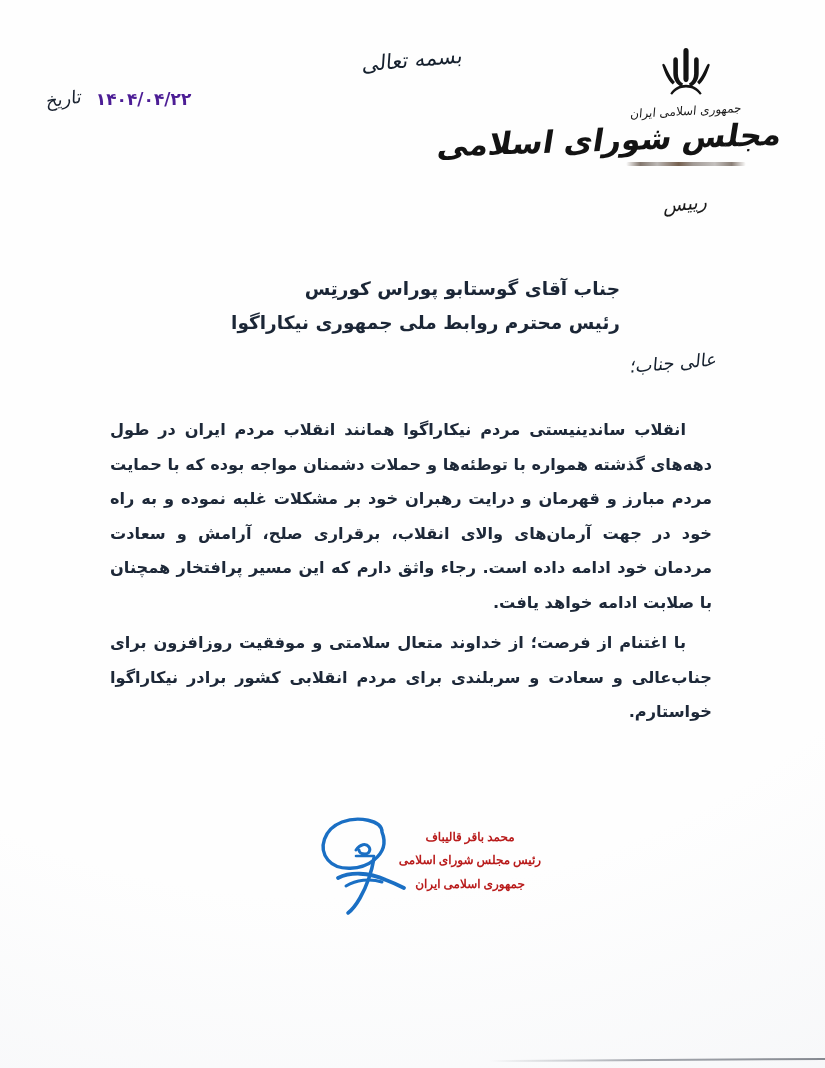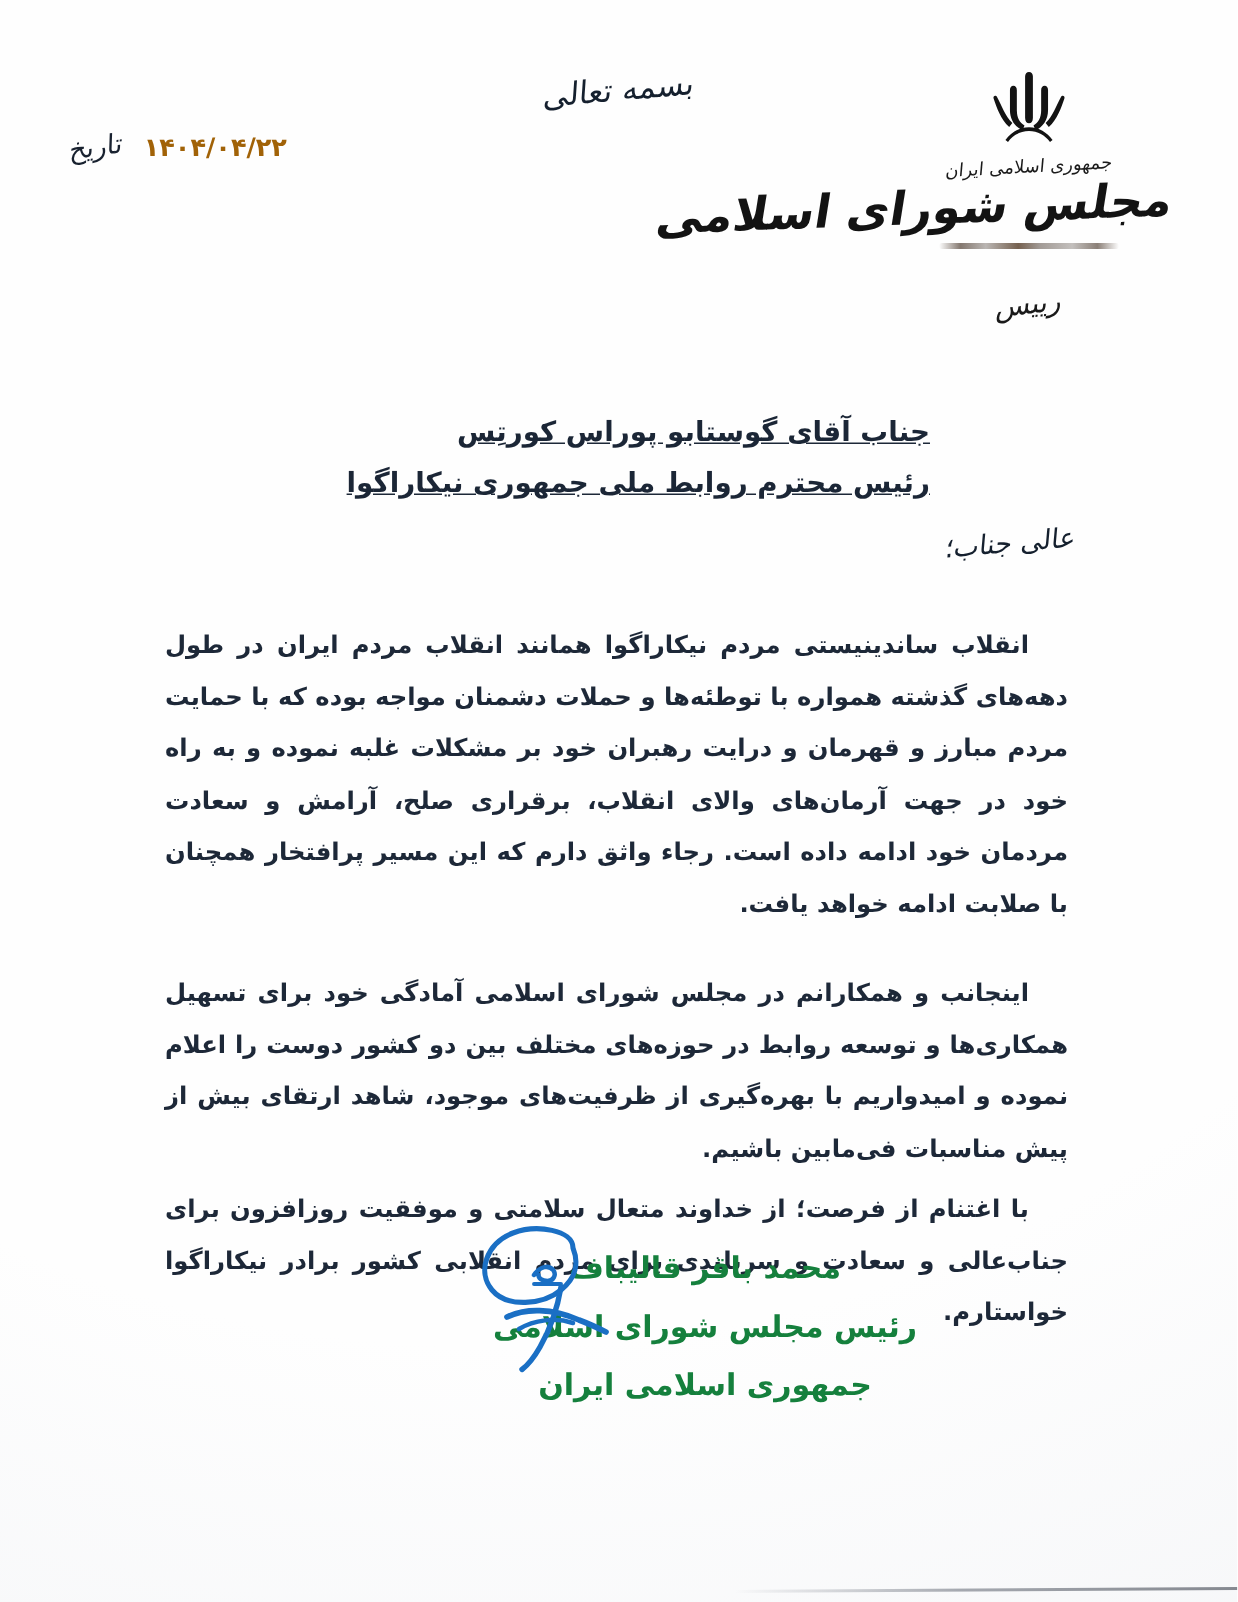--- a/index.html
+++ b/index.html
@@ -64,21 +64,21 @@
   }
   .date-label {
     font-size: 18px;
     color: #18212f;
     transform: rotate(-8deg) skewX(-10deg);
     letter-spacing: -1px;
   }
   .date-value {
     font-size: 17px;
     font-weight: 700;
-    color: #a16207;
+    color: #4c1d95;
     letter-spacing: 1px;
   }
 
   
   .letterhead {
     position: absolute;
     top: 44px;
     right: 44px;
     width: 190px;
     text-align: center;
@@ -121,21 +121,20 @@
   }
 
   
   .addressee {
     position: absolute;
     top: 272px;
     right: 113px;
     left: 113px;
     text-align: right;
     direction: rtl;
-    text-decoration: underline;
   }
   .addressee-line {
     font-size: 18.5px;
     font-weight: 700;
     color: #1b2636;
     line-height: 1.85;
     padding-right: 92px;
   }
 
   
@@ -178,26 +177,27 @@
     left: 0;
     direction: rtl;
   }
   .sign-inner {
     position: relative;
     width: 300px;
     margin-right: 205px;
     text-align: center;
   }
   .sign-line {
-    font-size: 20px;
-    font-weight: 700;
-    color: #15803d;
+    font-size: 12px;
+    font-weight: 700;
+    color: #b91c1c;
     line-height: 1.95;
     position: relative;
     z-index: 2;
+    font-family: Liberation Serif, serif;
   }
   .ink {
     position: absolute;
     top: -14px;
     right: 188px;
     width: 120px;
     height: 110px;
     z-index: 3;
     pointer-events: none;
   }
@@ -236,21 +236,20 @@
 
   <div class="addressee">
     <div class="addressee-line">جناب آقای گوستابو پوراس کورتِس</div>
     <div class="addressee-line">رئیس محترم روابط ملی جمهوری نیکاراگوا</div>
   </div>
 
   <div class="salutation">عالی جناب؛</div>
 
   <div class="body">
     <p class="para gap">انقلاب ساندینیستی مردم نیکاراگوا همانند انقلاب مردم ایران در طول دهه‌های گذشته همواره با توطئه‌ها و حملات دشمنان مواجه بوده که با حمایت مردم مبارز و قهرمان و درایت رهبران خود بر مشکلات غلبه نموده و به راه خود در جهت آرمان‌های والای انقلاب، برقراری صلح، آرامش و سعادت مردمان خود ادامه داده است. رجاء واثق دارم که این مسیر پرافتخار همچنان با صلابت ادامه خواهد یافت.</p>
-    <p class="para gap">اینجانب و همکارانم در مجلس شورای اسلامی آمادگی خود برای تسهیل همکاری‌ها و توسعه روابط در حوزه‌های مختلف بین دو کشور دوست را اعلام نموده و امیدواریم با بهره‌گیری از ظرفیت‌های موجود، شاهد ارتقای بیش از پیش مناسبات فی‌مابین باشیم.</p>
     <p class="para">با اغتنام از فرصت؛ از خداوند متعال سلامتی و موفقیت روزافزون برای جناب‌عالی و سعادت و سربلندی برای مردم انقلابی کشور برادر نیکاراگوا خواستارم.</p>
   </div>
 
   <div class="sign-block">
     <div class="sign-inner">
       <svg class="ink" viewBox="0 0 120 110">
         <g fill="none" stroke="#1a6fc4" stroke-linecap="round" stroke-linejoin="round">
           <path d="M70 20 C70 8, 46 4, 30 10 C12 17, 6 36, 16 48 C26 60, 50 58, 62 48 C72 40, 74 30, 70 20 Z" stroke-width="3.4"></path>
           <path d="M62 46 C60 58, 56 72, 48 86 C44 93, 40 98, 36 101" stroke-width="3.6"></path>
           <path d="M26 66 C38 60, 56 60, 74 68 C82 71, 88 74, 92 76" stroke-width="3.8"></path>

